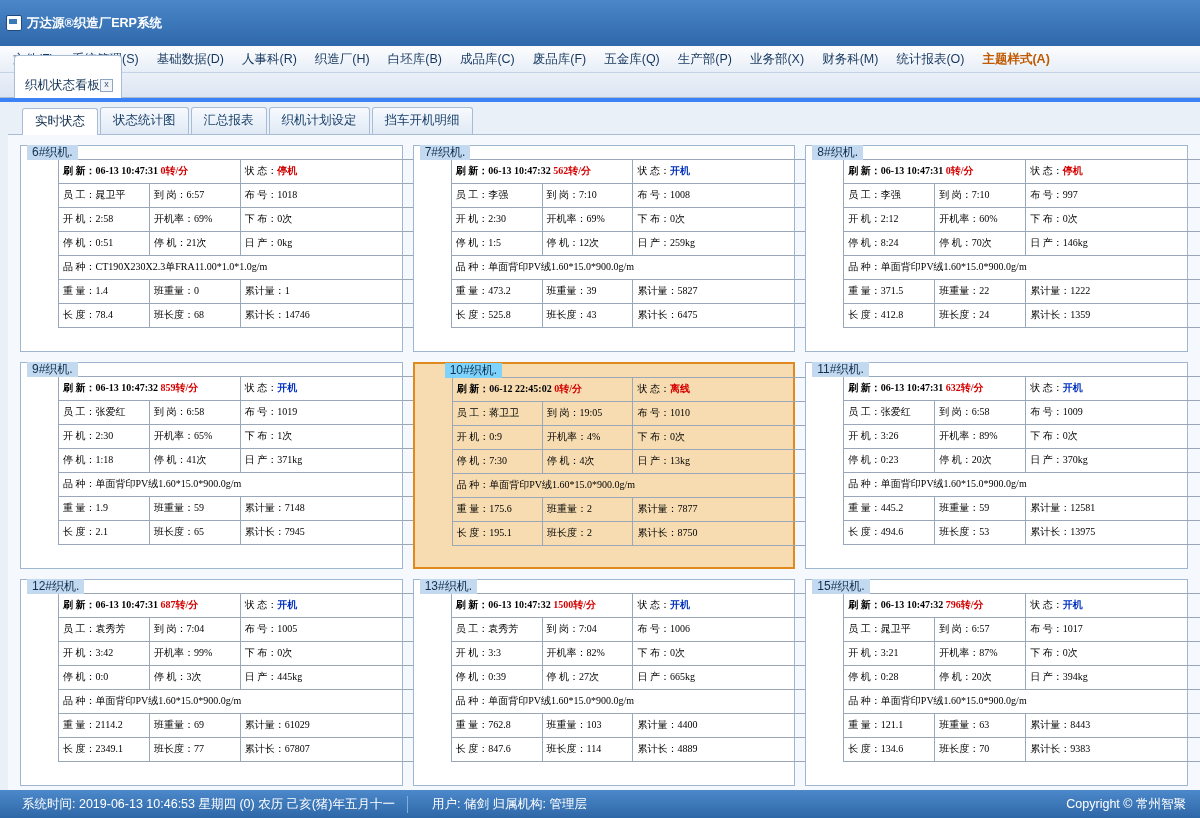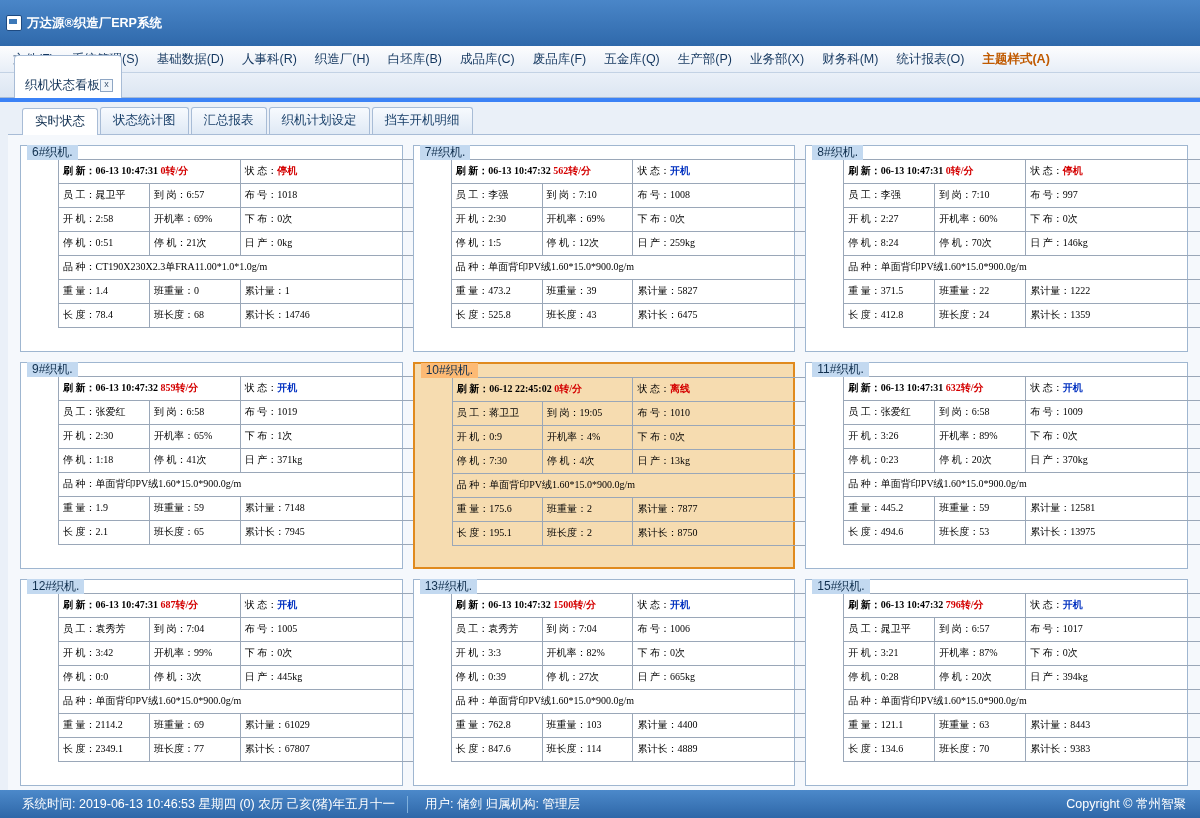--- a/index.html
+++ b/index.html
@@ -159,21 +159,21 @@
     padding: 1px 5px 1px 5px;
     font-size: 12px;
     color: #11304f;
     border: 0;
     line-height: 13px;
   }
   .loom.offline {
     background: #f6dcb0;
     border: 2px solid #e08a1e;
   }
-  .loom.offline .legend { background: #fdba74; }
+  .loom.offline .legend { background: #7dd3fc; margin-left: 24px; }
   table.lt {
     width: 100%;
     border-collapse: collapse;
     table-layout: fixed;
     font-size: 10px;
     color: #000000;
     margin-left: 29px;
   }
   table.lt td {
     border: 1px solid #9aa7b8;
@@ -190,21 +190,21 @@
   .statusbar {
     height: 28px;
     background: linear-gradient(to bottom, #4c89ca 0%, #2e67a8 100%);
     color: #ffffff;
     display: flex;
     align-items: center;
     font-size: 12.5px;
     padding: 0 10px;
     justify-content: space-between;
   }
-  .statusbar .left { display: flex; align-items: center; gap: 5px; text-align: center; }
+  .statusbar .left { display: flex; align-items: center; gap: 12px; text-align: center; }
   .statusbar .seg { padding: 0 12px; border-right: 1px solid #7fb0dc; }
   .statusbar .seg:last-child { border-right: none; }
   .statusbar .right { padding-right: 4px; }
 </style>
 </head>
 <body>
 
 <div class="app">
 
   <div class="titlebar">
@@ -350,21 +350,21 @@
             <td colspan="2">
               <span>状 态：</span><span class="red">停机</span>
             </td>
           </tr>
           <tr>
             <td><span>员 工：</span><span>李强</span></td>
             <td><span>到 岗：</span><span>7:10</span></td>
             <td colspan="2"><span>布 号：</span><span>997</span></td>
           </tr>
           <tr>
-            <td><span>开 机：</span><span>2:27</span></td>
+            <td><span>开 机：</span><span>2:12</span></td>
             <td><span>开机率：</span><span>60%</span></td>
             <td colspan="2"><span>下 布：</span><span>0次</span></td>
           </tr>
           <tr>
             <td><span>停 机：</span><span>8:24</span></td>
             <td><span>停 机：</span><span>70次</span></td>
             <td colspan="2"><span>日 产：</span><span>146kg</span></td>
           </tr>
           <tr>
             <td colspan="4"><span>品 种：</span><span>单面背印PV绒1.60*15.0*900.0g/m</span></td>

